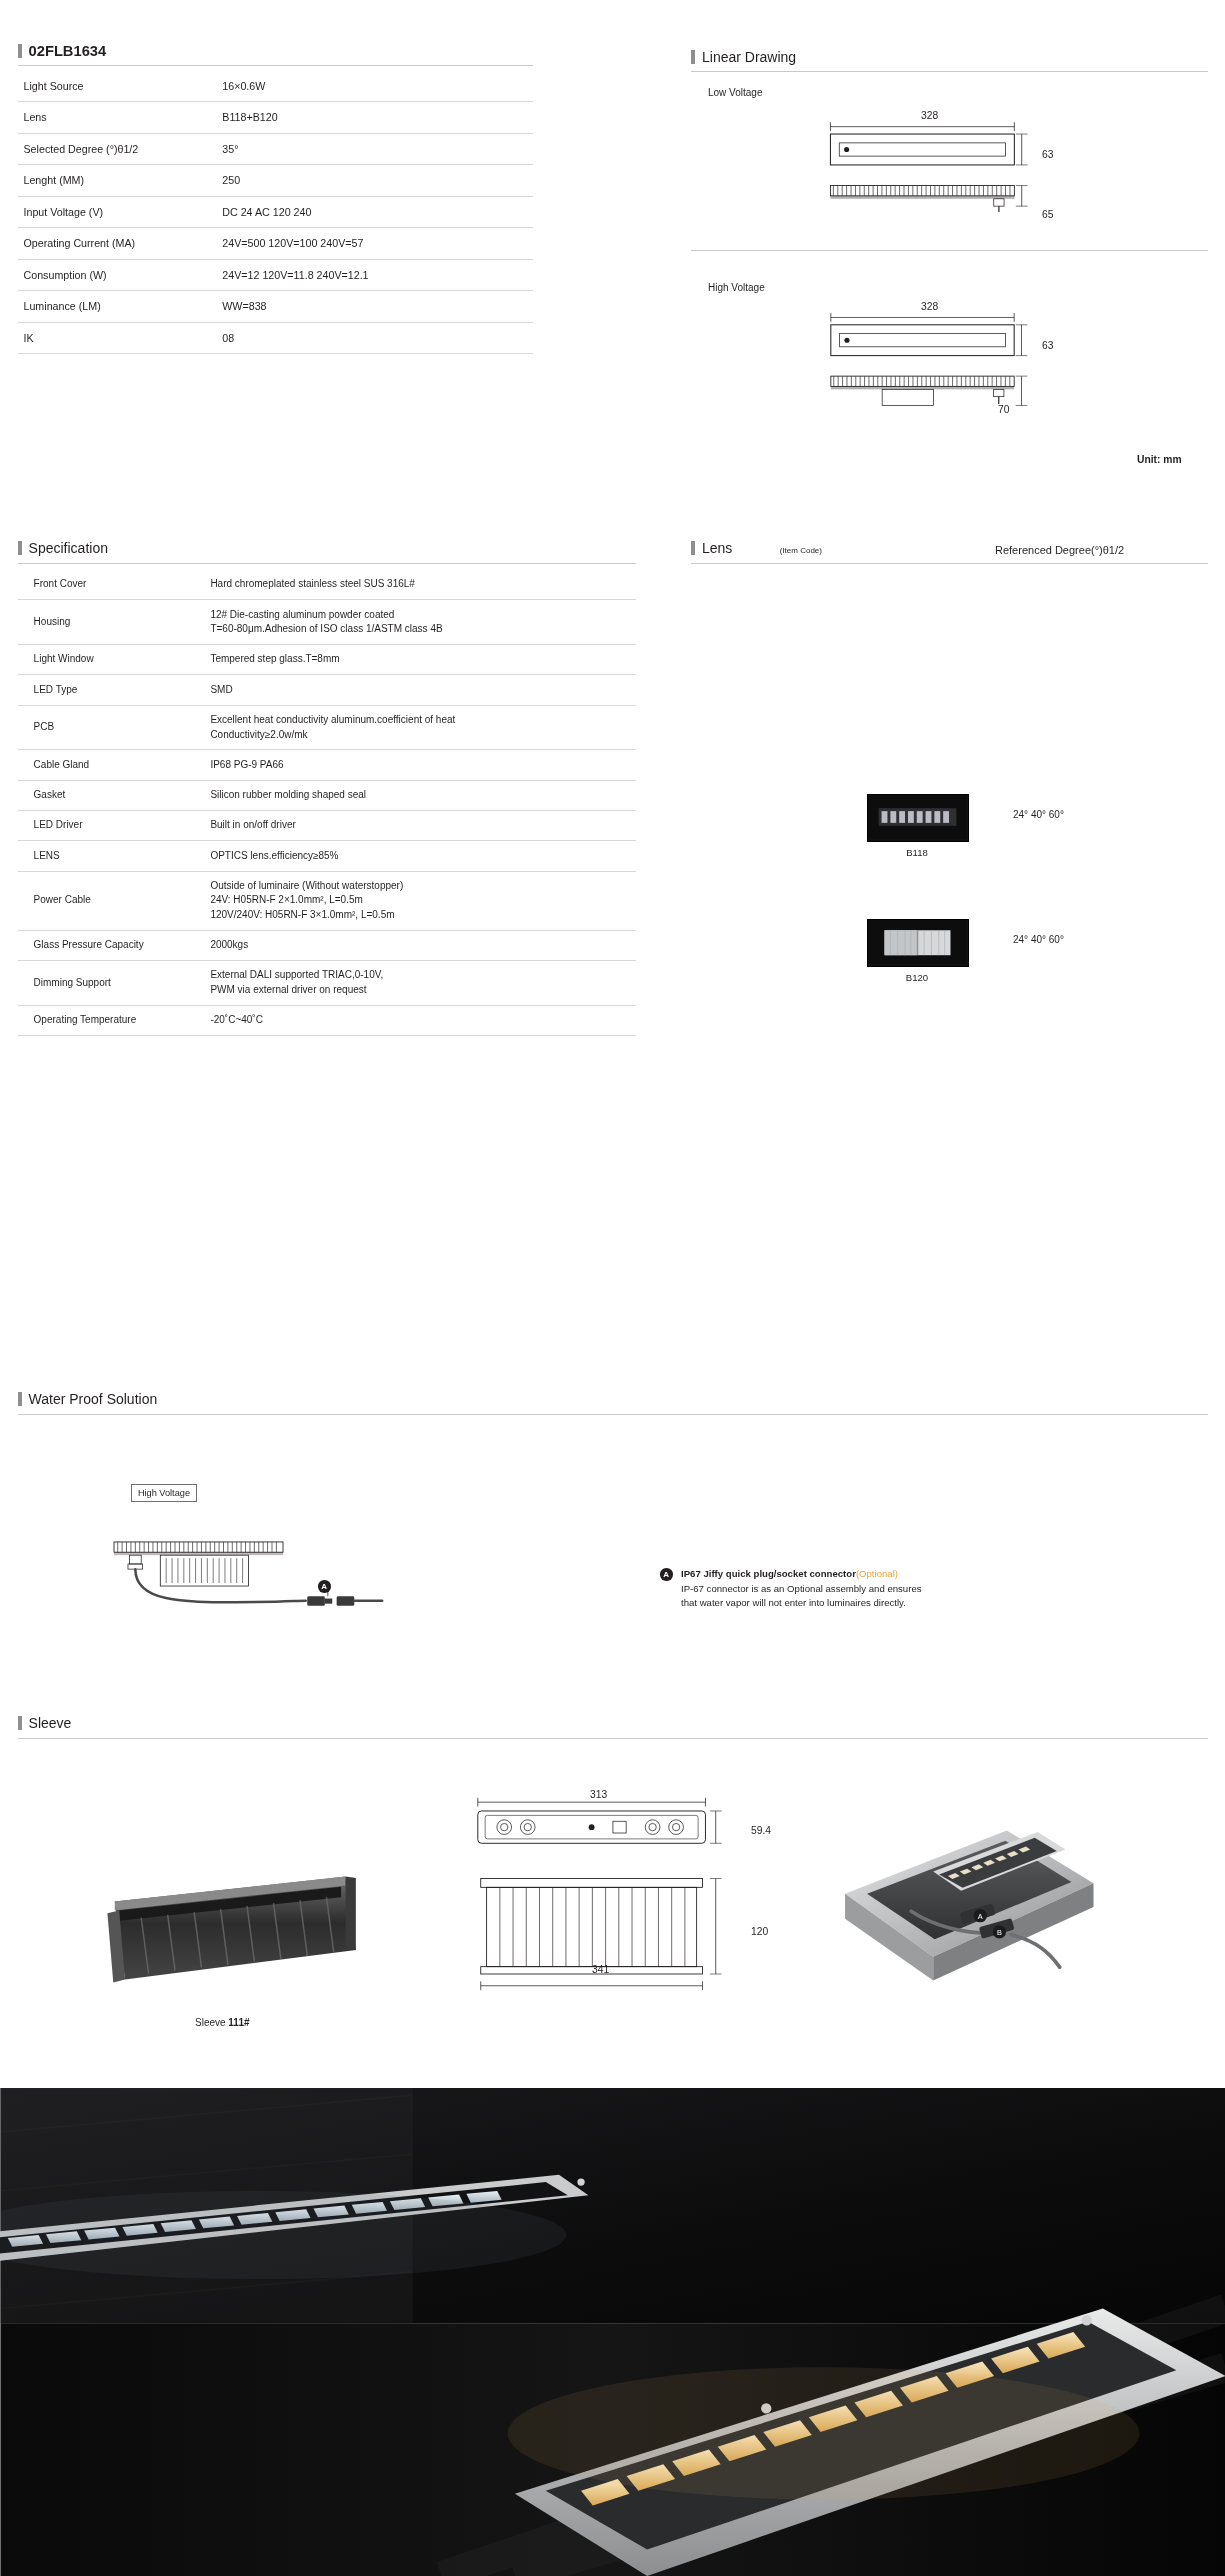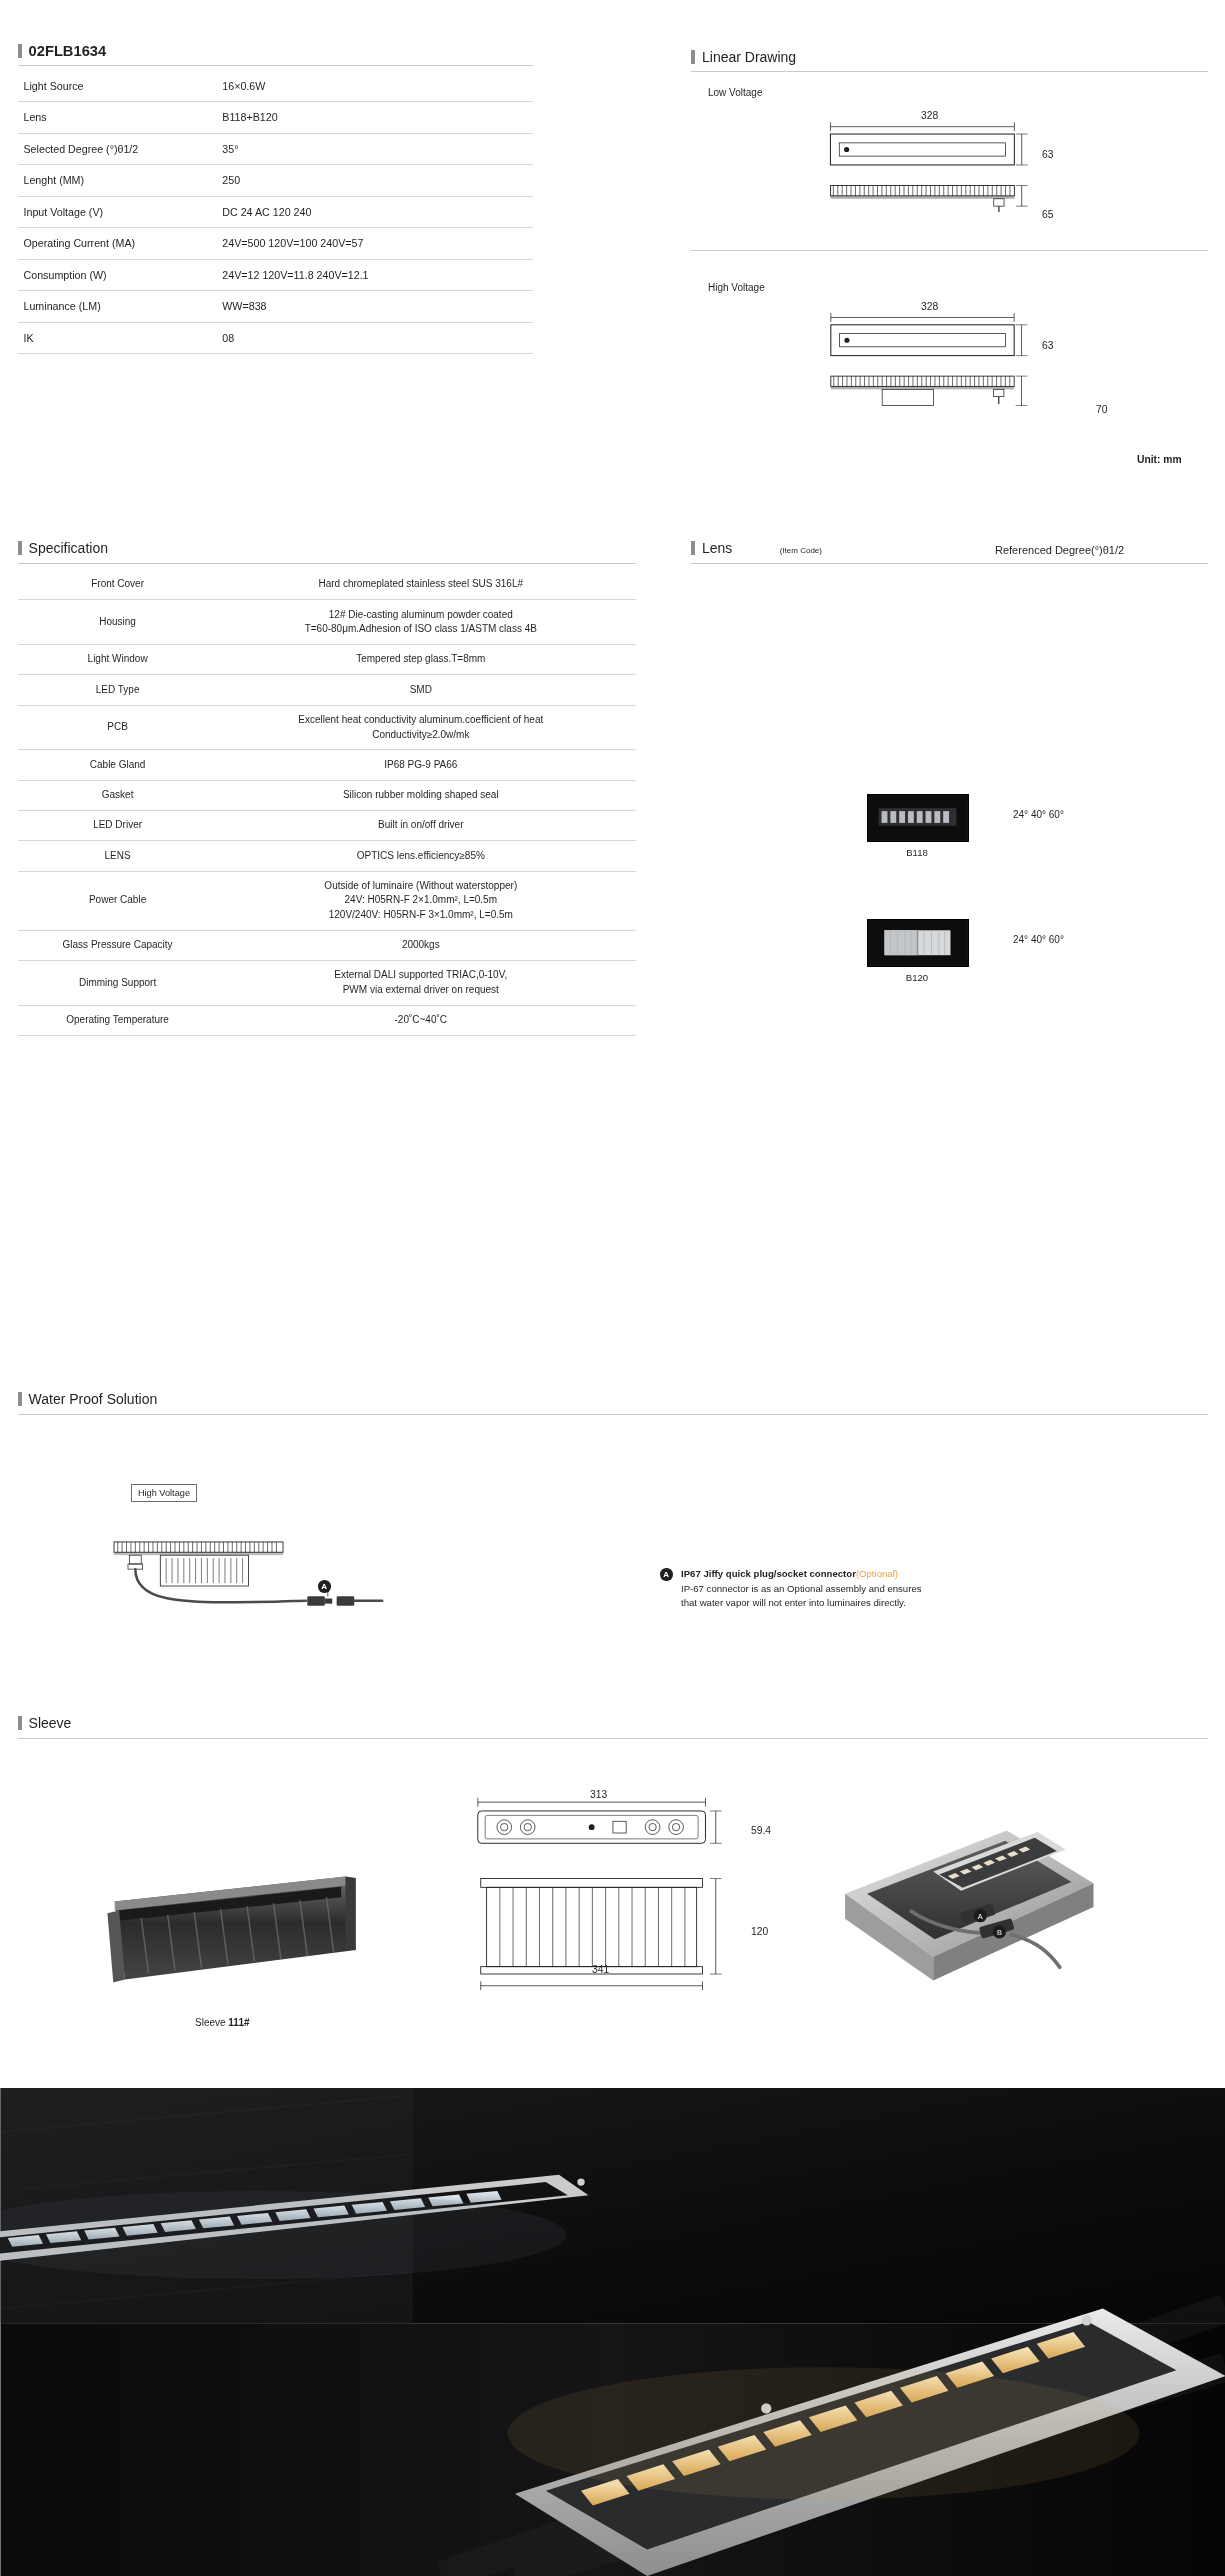--- a/index.html
+++ b/index.html
@@ -294,31 +294,31 @@
     <rect x="110" y="130" width="70" height="22" fill="none" stroke="#231f20" stroke-width="1"></rect>
     <rect x="262" y="130" width="14" height="10" fill="none" stroke="#231f20" stroke-width="1"></rect>
     <line x1="269" y1="140" x2="269" y2="150" stroke="#231f20" stroke-width="1.6"></line>
     <line x1="300" y1="112" x2="300" y2="152" stroke="#231f20" stroke-width="1"></line>
     <line x1="292" y1="112" x2="308" y2="112" stroke="#231f20" stroke-width="0.8"></line>
     <line x1="292" y1="152" x2="308" y2="152" stroke="#231f20" stroke-width="0.8"></line>
   </svg>
 
   <div class="dim-num" style="left:921px; top:301px;">328</div>
   <div class="dim-num" style="left:1042px; top:340px;">63</div>
-  <div class="dim-num" style="left:1096px; top:404px;">70</div>
+  <div class="dim-num" style="left:998px; top:404px;">70</div>
 
   <div class="unit-label" style="left:1137px; top:454px;">Unit: mm</div>
 
   <div class="sec-head" style="left:17.6px; top:540px;">
     <span class="bar"></span>
     <span class="title">Specification</span>
   </div>
   <div class="sec-rule" style="left:17.6px; top:563px; width:618px;"></div>
 
-  <table class="spec-table" style="left:17.6px; top:570px; width:618px;text-align:center;">
+  <table class="spec-table" style="left:17.6px; top:570px; width:618px;">
     <tbody>
       <tr>
         <td class="k">Front Cover</td>
         <td class="v" style="white-space:pre-line;">Hard chromeplated stainless steel SUS 316L#</td>
       </tr>
       <tr>
         <td class="k">Housing</td>
         <td class="v" style="white-space:pre-line;">12# Die-casting aluminum powder coated
 T=60-80μm.Adhesion of ISO class 1/ASTM class 4B</td>
       </tr>

